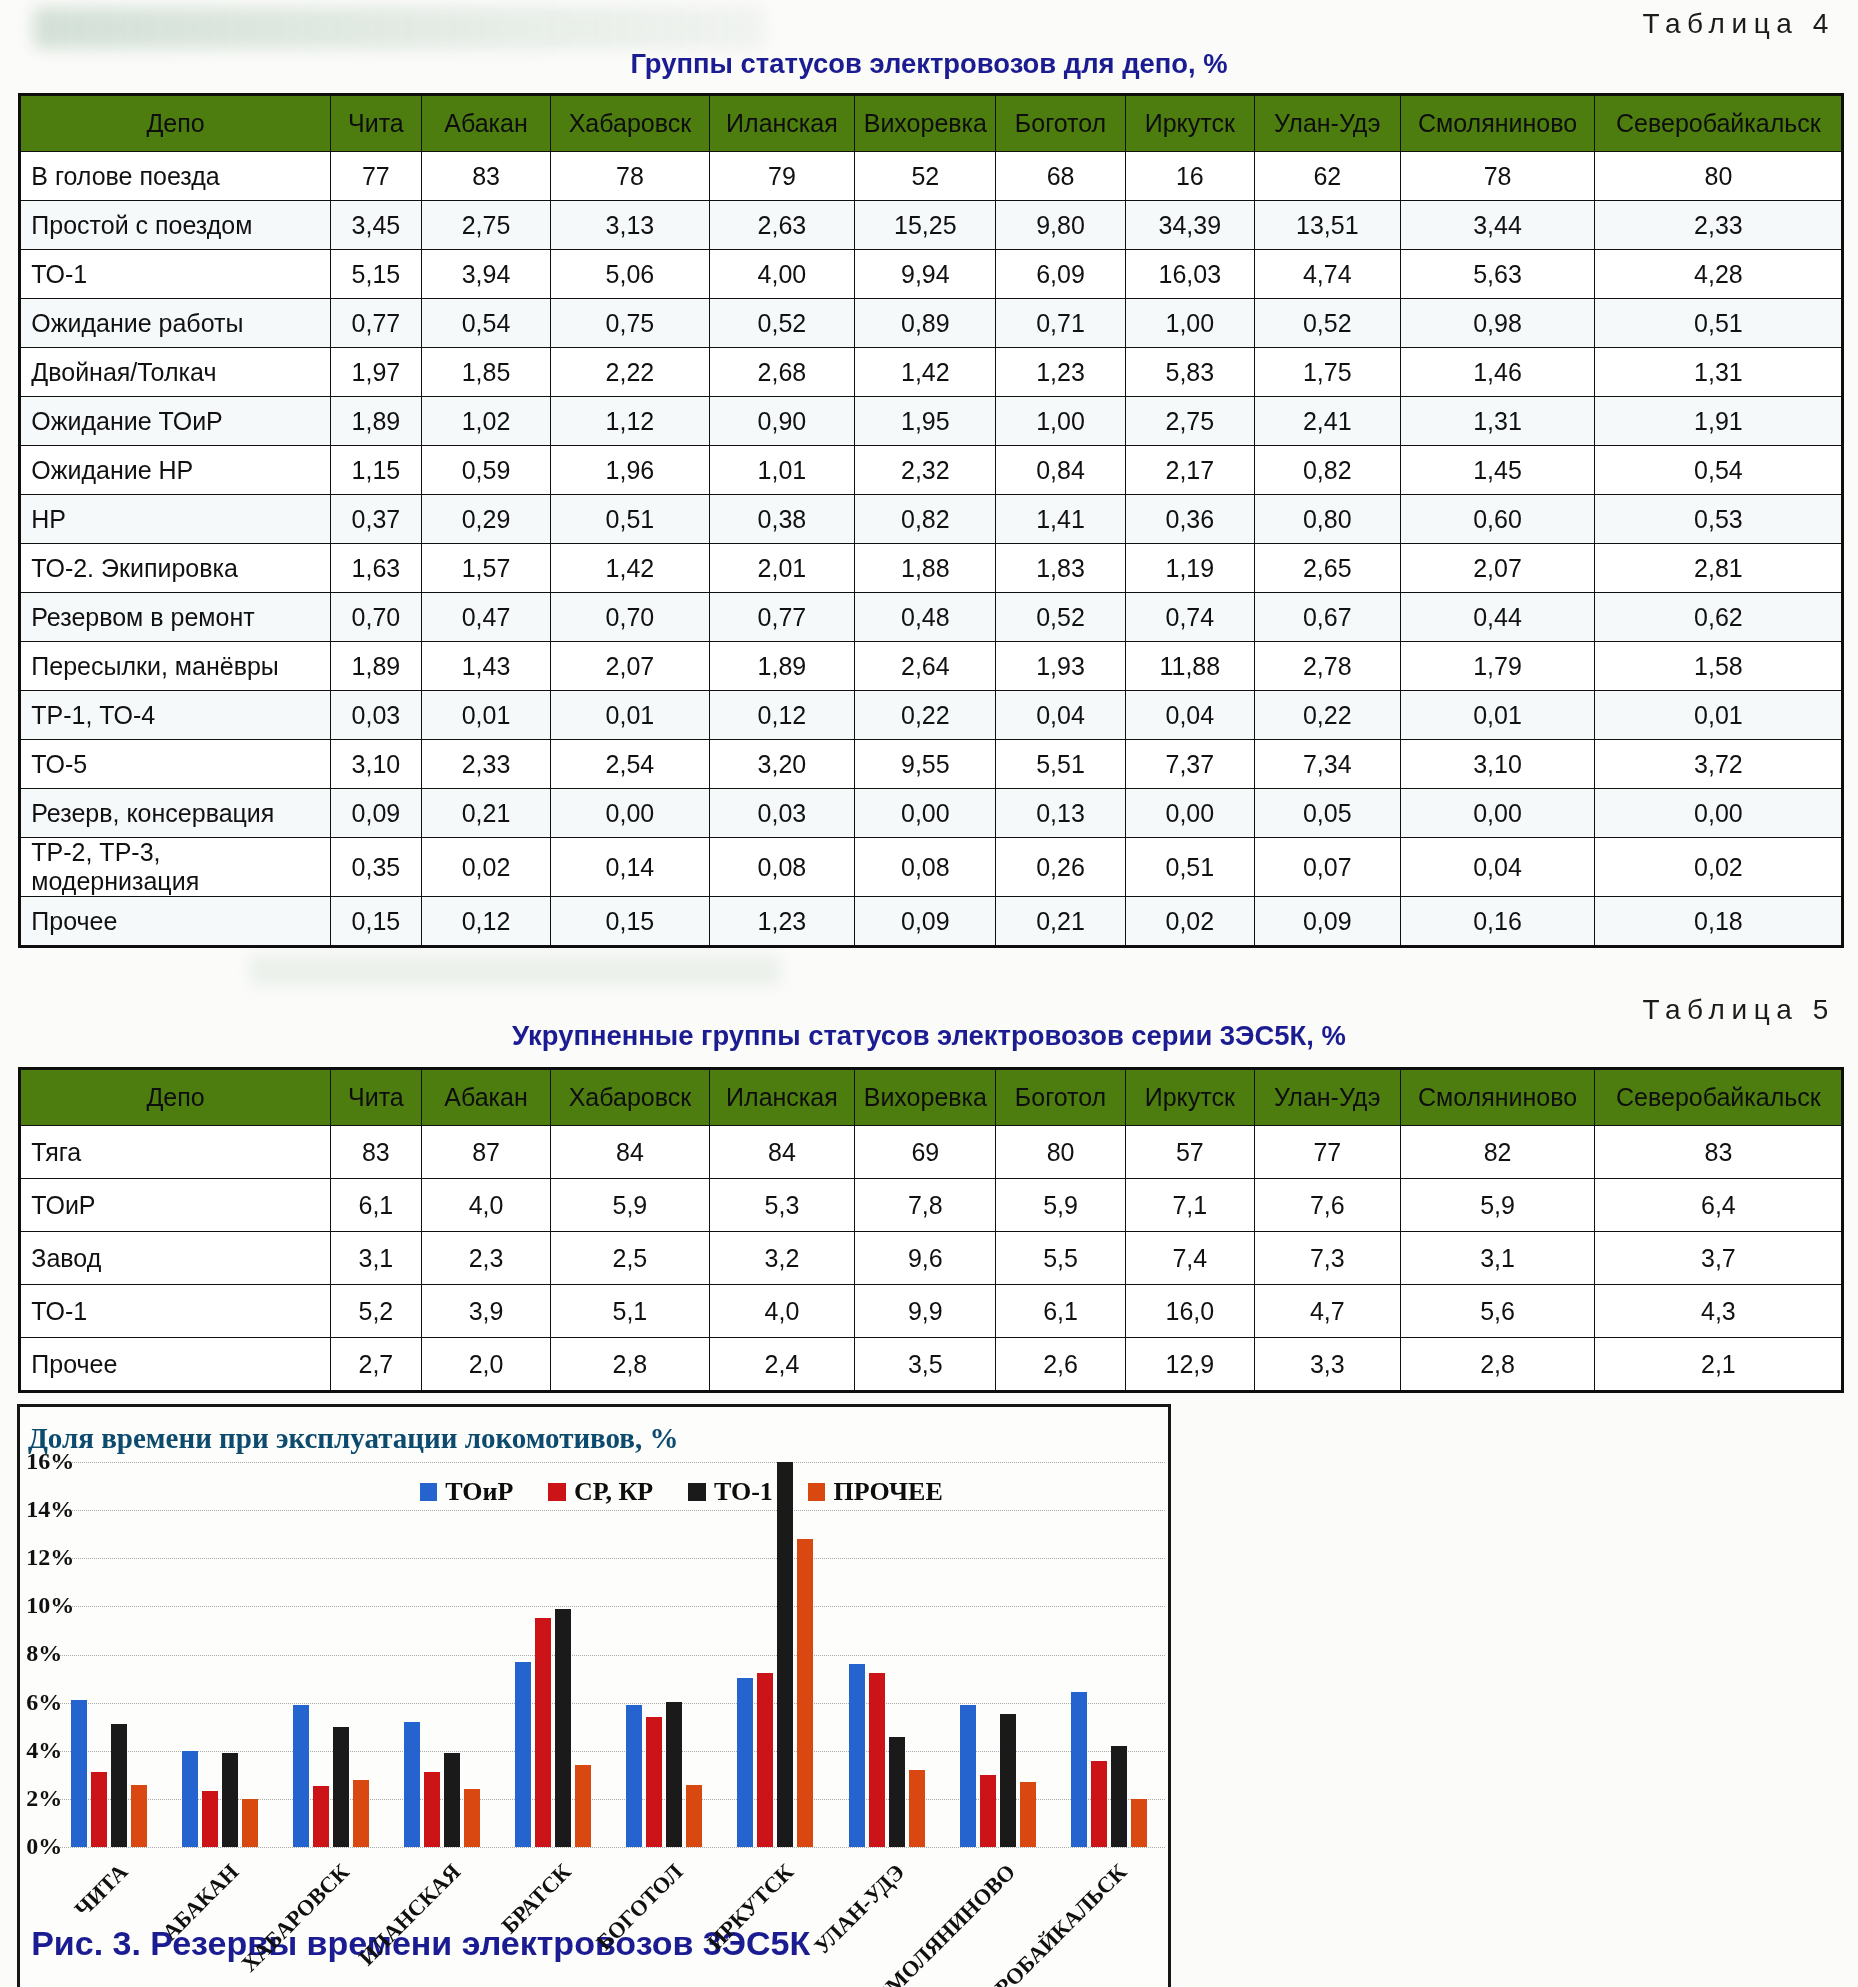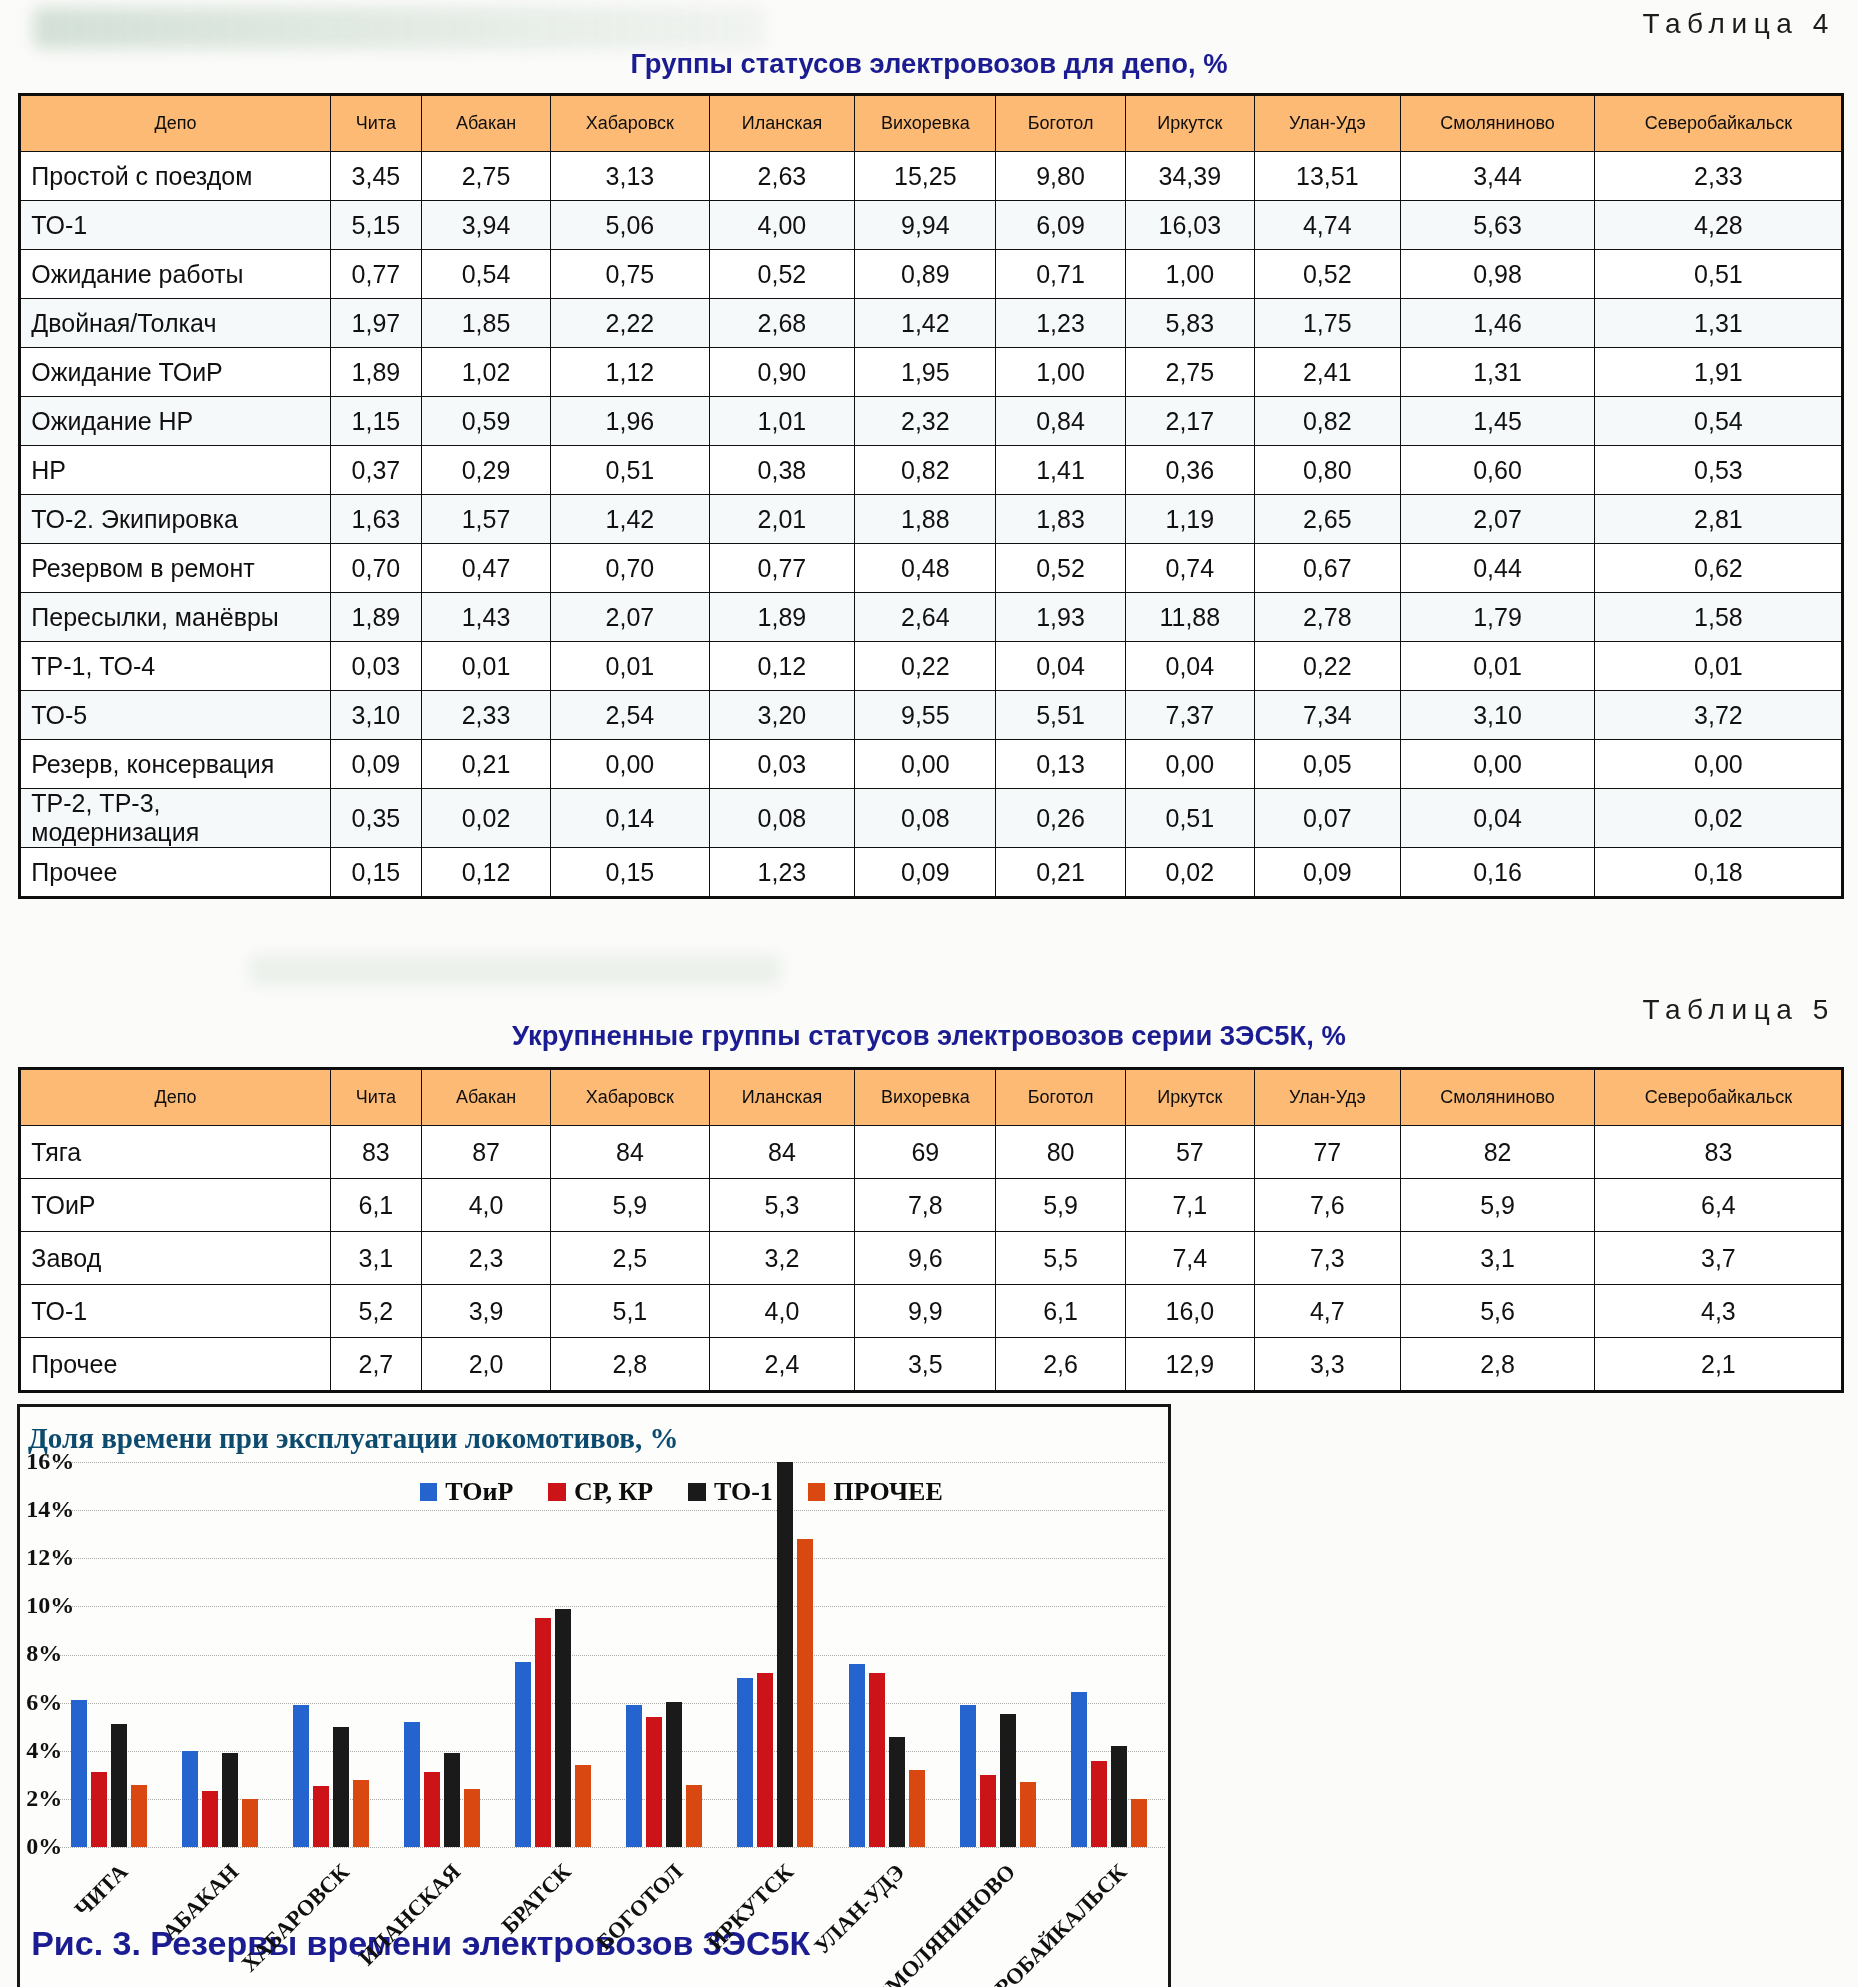--- a/index.html
+++ b/index.html
@@ -25,21 +25,21 @@
     position:absolute; left:0; width:100%; text-align:center;
     font-weight:bold; font-size:27.4px; color:#1b1c92; z-index:2;
   }
   .t4title{top:48px;} .t5title{top:1020px;}
 
   .tbl-wrap{position:absolute; left:18.3px; border:2.5px solid #0d0d0d; z-index:1; background:#ffffff;}
   .w4{top:93px; width:1822px;}
   .w5{top:1067px; width:1822px;}
   table.data-table{border-collapse:collapse; width:100%; table-layout:fixed;}
   table.data-table th{
-    background:#fdba74; border:1.7px solid #101010; font-size:18px; font-weight:normal;
+    background:#4d7c0f; border:1.7px solid #101010; font-size:25px; font-weight:normal;
     height:55px; text-align:center; padding:0 3.3px; color:#0e0e0e;
   }
   table.data-table td{
     border:1.7px solid #101010; font-size:25px; text-align:center; padding:0 5px;
     background:#ffffff; color:#111111;
   }
   .t4 td{height:48px;} .t5 td{height:52px;}
   table.data-table td.rowlabel{text-align:left; padding-left:10px;}
   .t4 tbody tr:nth-child(even) td{background:#f6f9fa;}
 
@@ -111,20 +111,33 @@
             <th>Иланская</th>
             <th>Вихоревка</th>
             <th>Боготол</th>
             <th>Иркутск</th>
             <th>Улан-Удэ</th>
             <th>Смоляниново</th>
             <th>Северобайкальск</th>
           </tr>
         </thead>
         <tbody>
+          <tr>
+            <td class="rowlabel">В голове поезда</td>
+            <td>77</td>
+            <td>83</td>
+            <td>78</td>
+            <td>79</td>
+            <td>52</td>
+            <td>68</td>
+            <td>16</td>
+            <td>62</td>
+            <td>78</td>
+            <td>80</td>
+          </tr>
           <tr>
             <td class="rowlabel">Простой с поездом</td>
             <td>3,45</td>
             <td>2,75</td>
             <td>3,13</td>
             <td>2,63</td>
             <td>15,25</td>
             <td>9,80</td>
             <td>34,39</td>
             <td>13,51</td>

